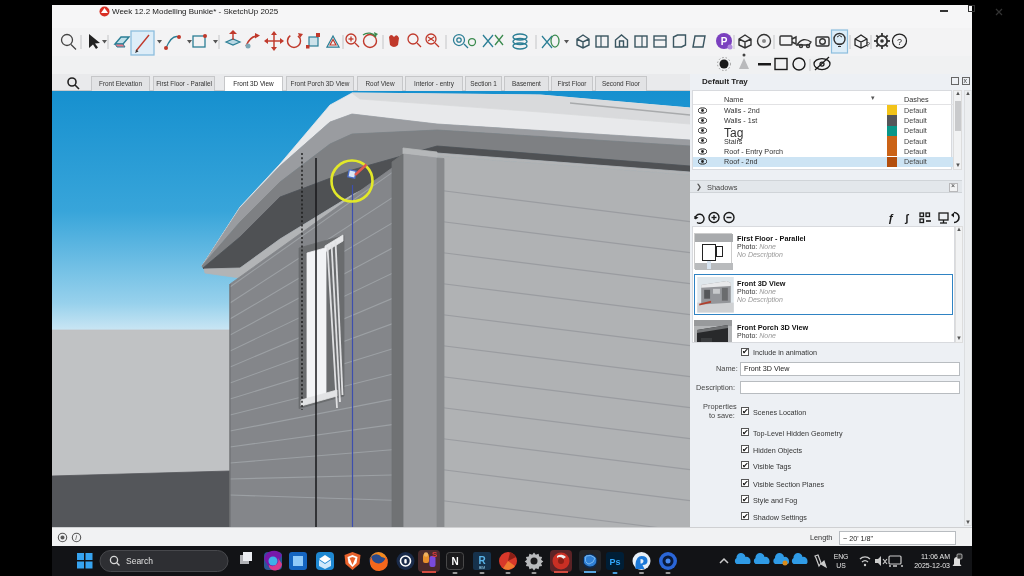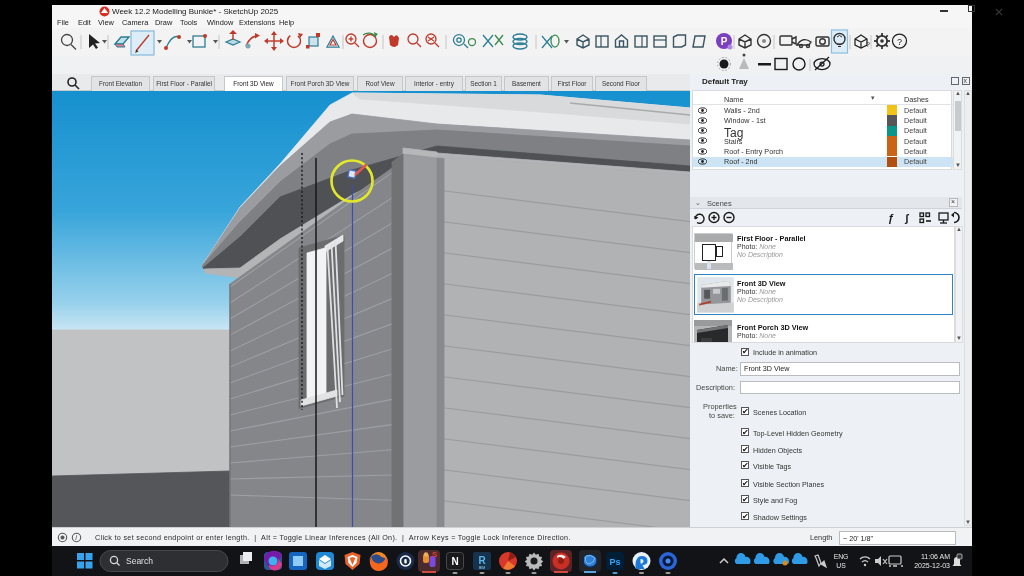--- a/index.html
+++ b/index.html
@@ -25,31 +25,20 @@
   <svg class="abs" style="left:6px;top:1px" width="11" height="11" viewBox="0 0 11 11">
         <circle cx="5.5" cy="5.5" r="5" fill="#d93025"></circle>
         <path d="M2,7 L5.5,2 L9,7 Z" fill="#fff"></path>
       </svg>
   <div class="abs" id="title">Week 12.2 Modelling Bunkie* - SketchUp 2025</div>
   <div class="abs" style="left:847px;top:5px;width:8px;height:1.5px;background:#333"></div>
   <div class="abs" style="left:875px;top:0px;width:7px;height:7px;border:1.2px solid #333"></div>
   <svg class="abs" style="left:902px;top:3px" width="8" height="8" viewBox="0 0 8 8">
         <path d="M1,1 L7,7 M7,1 L1,7" stroke="#333" stroke-width="1.2"></path>
       </svg>
- </div>
- <div class="abs" id="menubar">
-  <span class="mi" style="left:5px">File</span>
-      <span class="mi" style="left:26px">Edit</span>
-  <span class="mi" style="left:46px">View</span>
-      <span class="mi" style="left:70px">Camera</span>
-  <span class="mi" style="left:103px">Draw</span>
-      <span class="mi" style="left:128px">Tools</span>
-  <span class="mi" style="left:155px">Window</span>
-      <span class="mi" style="left:187px">Extensions</span>
-  <span class="mi" style="left:227px">Help</span>
  </div>
  <svg class="abs" style="left:0;top:23px" width="920" height="46" viewBox="0 0 920 46">
 <rect x="0" y="0" width="920" height="28" fill="#f3f3f4"></rect>
 <rect x="0" y="28" width="920" height="18" fill="#f0f1f2"></rect>
 <g stroke="#c4c5c7" stroke-width="1">
         <line x1="29" y1="7" x2="29" y2="21"></line>
         <line x1="56" y1="7" x2="56" y2="21"></line>
         <line x1="167" y1="7" x2="167" y2="21"></line>
         <line x1="291" y1="7" x2="291" y2="21"></line>
         <line x1="331" y1="7" x2="331" y2="21"></line>
@@ -361,21 +350,21 @@
         <ellipse cx="4.5" cy="3.5" rx="4.2" ry="2.6" fill="none" stroke="#222" stroke-width="1"></ellipse>
         <circle cx="4.5" cy="3.5" r="1.4" fill="#222"></circle>
       </svg>
 <div class="ptxt" style="left:31px;top:14.8px;font-size:7.2px">Walls - 2nd</div>
 <div class="abs" style="left:194px;top:14px;width:10px;height:10.3px;background:#f2c319"></div>
 <div class="ptxt" style="left:211px;top:14.8px;font-size:7.2px;color:#444">Default</div>
 <svg class="abs" style="left:5px;top:26px" width="9" height="7" viewBox="0 0 9 7">
         <ellipse cx="4.5" cy="3.5" rx="4.2" ry="2.6" fill="none" stroke="#222" stroke-width="1"></ellipse>
         <circle cx="4.5" cy="3.5" r="1.4" fill="#222"></circle>
       </svg>
-<div class="ptxt" style="left:31px;top:25.1px;font-size:7.2px">Window - 1st</div>
+<div class="ptxt" style="left:31px;top:25.1px;font-size:7.2px">Walls - 1st</div>
 <div class="abs" style="left:194px;top:24.3px;width:10px;height:10.3px;background:#55565a"></div>
 <div class="ptxt" style="left:211px;top:25.1px;font-size:7.2px;color:#444">Default</div>
 <svg class="abs" style="left:5px;top:36px" width="9" height="7" viewBox="0 0 9 7">
         <ellipse cx="4.5" cy="3.5" rx="4.2" ry="2.6" fill="none" stroke="#222" stroke-width="1"></ellipse>
         <circle cx="4.5" cy="3.5" r="1.4" fill="#222"></circle>
       </svg>
 <div class="ptxt" style="left:31px;top:35.4px;font-size:12px">Tag</div>
 <div class="abs" style="left:194px;top:34.6px;width:10px;height:10.3px;background:#0a9688"></div>
 <div class="ptxt" style="left:211px;top:35.4px;font-size:7.2px;color:#444">Default</div>
 <svg class="abs" style="left:5px;top:46px" width="9" height="7" viewBox="0 0 9 7">
@@ -403,25 +392,25 @@
 </div>
 <div class="abs" style="left:263px;top:16px;width:9px;height:80px;background:#f1f2f3;border:1px solid #ddd">
  <div class="ptxt" style="left:1px;top:-1px;font-size:6px;color:#555">▲</div>
  <div class="ptxt" style="left:1px;top:71px;font-size:6px;color:#555">▼</div>
  <div class="abs" style="left:1px;top:10px;width:6px;height:30px;background:#c9cacc"></div>
 </div>
 <div class="abs" style="left:274px;top:16px;width:8px;height:436px;background:#eceef0;border:1px solid #dcdee0">
  <div class="ptxt" style="left:0px;top:-1px;font-size:6px;color:#555">▲</div>
  <div class="ptxt" style="left:0px;top:428px;font-size:6px;color:#555">▼</div>
 </div>
-<div class="abs" style="left:0;top:123px;width:272px;height:12px;background:#e3e7eb;border-bottom:1px solid #d0d4d8">
- <div class="ptxt" style="left:5px;top:1.5px;font-size:7px;color:#555">⌄</div>
- <div class="ptxt" style="left:17px;top:1.7px;font-size:7.4px;color:#444">Scenes</div>
- <div class="abs" style="left:259px;top:1px;width:9px;height:9px;background:#f2f3f4;border:1px solid #b8b8ba"></div>
- <div class="ptxt" style="left:261px;top:0.5px;font-size:7px;color:#333">×</div>
+<div class="abs" style="left:0;top:106px;width:272px;height:13px;background:#e3e7eb;border-top:1px solid #d0d4d8;border-bottom:1px solid #d0d4d8">
+ <div class="ptxt" style="left:6px;top:2px;font-size:7px;color:#555">❯</div>
+ <div class="ptxt" style="left:17px;top:2.2px;font-size:7.4px;color:#444">Shadows</div>
+ <div class="abs" style="left:259px;top:1.5px;width:9px;height:9px;background:#f2f3f4;border:1px solid #b8b8ba"></div>
+ <div class="ptxt" style="left:261px;top:1px;font-size:7px;color:#333">×</div>
 </div>
 <svg class="abs" style="left:2px;top:137px" width="268" height="13" viewBox="0 0 268 13">
  <g fill="none" stroke="#1a1a1a" stroke-width="1.4">
   <path d="M3,8 a4.5,4.5 0 1 1 2,3.5"></path>
         <path d="M2,5 l1.5,3.5 l3,-2" fill="#1a1a1a" stroke="none"></path>
   <circle cx="22" cy="6.5" r="5"></circle>
         <line x1="19.5" y1="6.5" x2="24.5" y2="6.5"></line>
         <line x1="22" y1="4" x2="22" y2="9"></line>
   <circle cx="37" cy="6.5" r="5"></circle>
         <line x1="34.5" y1="6.5" x2="39.5" y2="6.5"></line>
@@ -510,21 +499,20 @@
 </div>
 <div class="abs" id="statusbar">
 <svg class="abs" style="left:5px;top:4px" width="30" height="11" viewBox="0 0 30 11">
 <g fill="none" stroke="#555" stroke-width="1.1">
         <circle cx="5.5" cy="5.5" r="4.2"></circle>
         <circle cx="5.5" cy="5.5" r="1.5" fill="#555"></circle>
         <circle cx="19.5" cy="5.5" r="4.2"></circle>
       </g>
 <text x="18.3" y="8.4" font-size="7.5" fill="#555" font-family="Liberation Serif" font-style="italic">i</text>
 </svg>
-<div class="ptxt" style="left:43px;top:5px;font-size:7.2px;letter-spacing:0.32px;color:#2a2a2a">Click to set second endpoint or enter length.&nbsp; | &nbsp;Alt = Toggle Linear Inferences (All On). &nbsp;| &nbsp;Arrow Keys = Toggle Lock Inference Direction.</div>
 <div class="ptxt" style="left:758px;top:5px;font-size:7.3px;color:#333">Length</div>
 <div class="fld" style="left:787px;top:2.5px;width:117px;height:14px;line-height:13px">~ 20' 1/8"</div>
 </div>
 <div class="abs" id="taskbar">
 <svg class="abs" style="left:0;top:0" width="920" height="30" viewBox="0 0 920 30">
 <g fill="#36a3ef">
         <rect x="25" y="7" width="7" height="7"></rect>
         <rect x="33.5" y="7" width="7" height="7"></rect>
         <rect x="25" y="15.5" width="7" height="7"></rect>
         <rect x="33.5" y="15.5" width="7" height="7"></rect>

